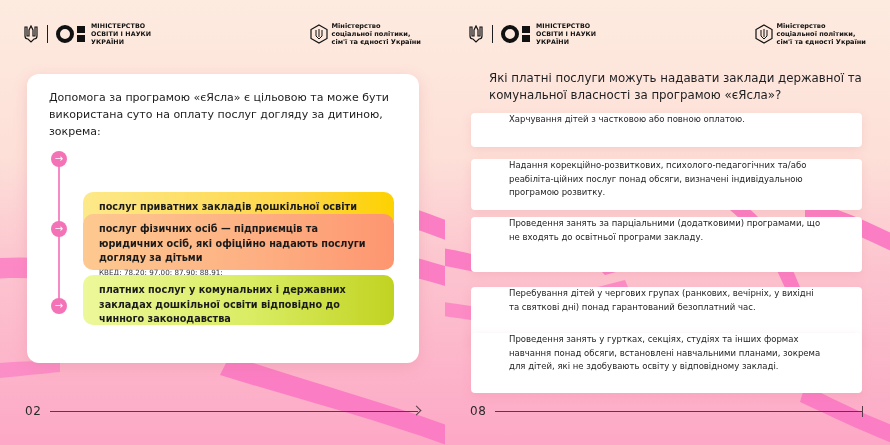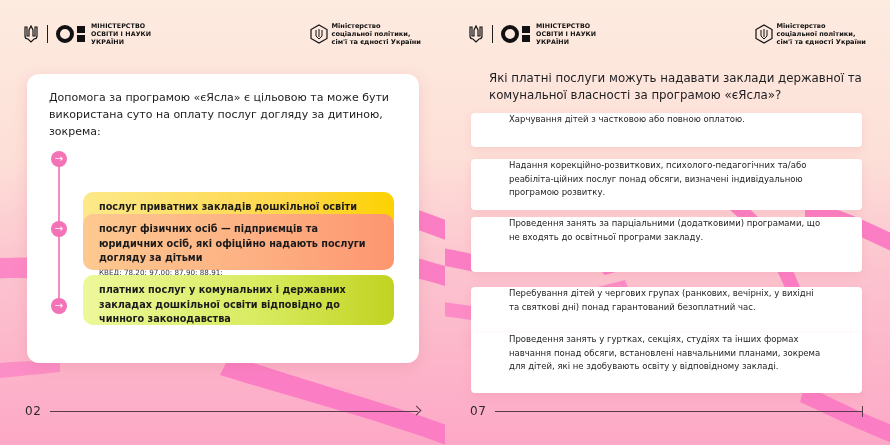--- a/index.html
+++ b/index.html
@@ -186,18 +186,18 @@
       <p>Проведення занять за парціальними (додатковими) програмами, що не входять до освітньої програми закладу.</p>
     </div>
   <div class="r-card rc4">
       <p>Перебування дітей у чергових групах (ранкових, вечірніх, у вихідні та святкові дні) понад гарантований безоплатний час.</p>
     </div>
   <div class="r-card rc5">
       <p>Проведення занять у гуртках, секціях, студіях та інших формах навчання понад обсяги, встановлені навчальними планами, зокрема для дітей, які не здобувають освіту у відповідному закладі.</p>
     </div>
 
   <div class="footer">
-    <span class="pg">07</span>
+    <span class="pg">08</span>
     <div class="pline">
       <span class="bar-end"></span>
     </div>
   </div>
 </div>
 
 </body></html>

